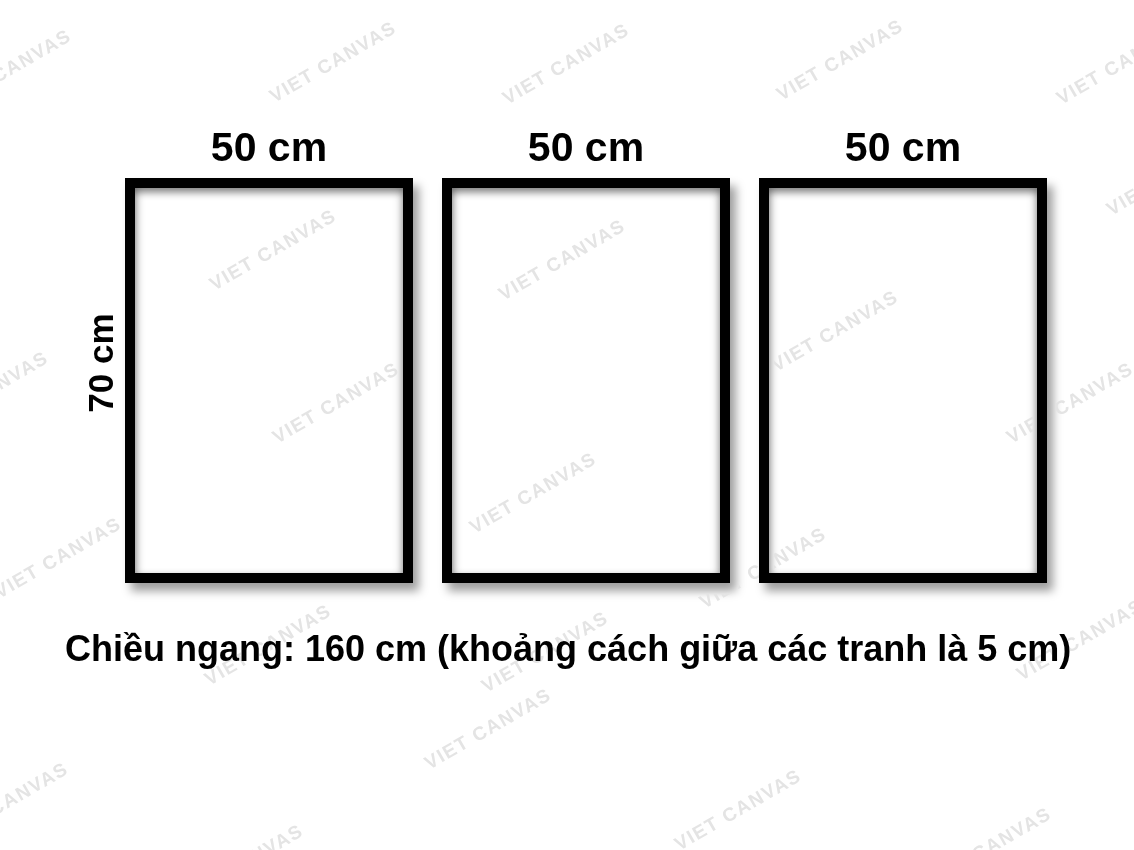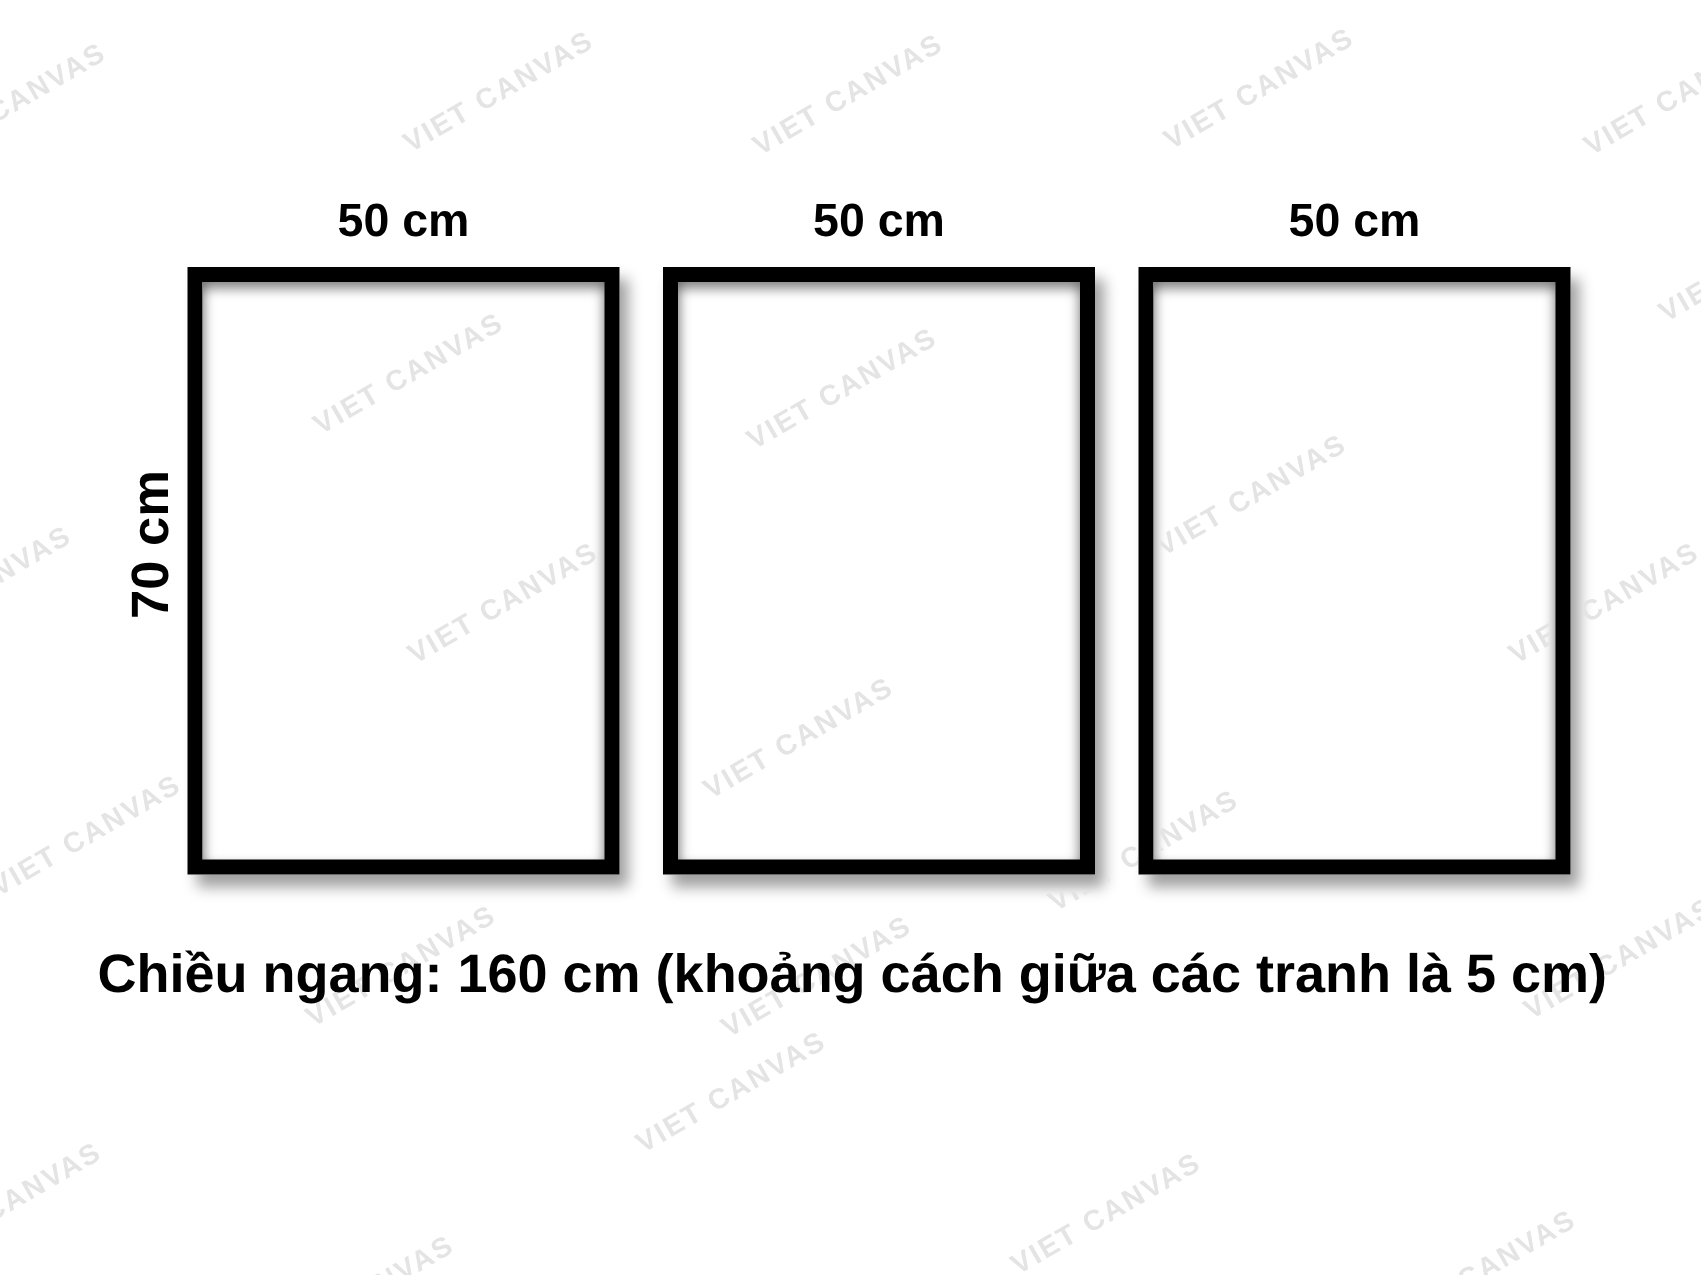--- a/index.html
+++ b/index.html
@@ -36,21 +36,21 @@
   .frame.f3 { left: 759px; }
 
   
   .wlabel {
     position: absolute;
     top: 122px;
     width: 288px;
     height: 50px;
     line-height: 50px;
     text-align: center;
-    font-size: 31px;
+    font-size: 41px;
     font-weight: bold;
     white-space: nowrap;
   }
   .wlabel.w1 { left: 125px; }
   .wlabel.w2 { left: 442px; }
   .wlabel.w3 { left: 759px; }
 
   .hlabel {
     position: absolute;
     left: 31px;                 

